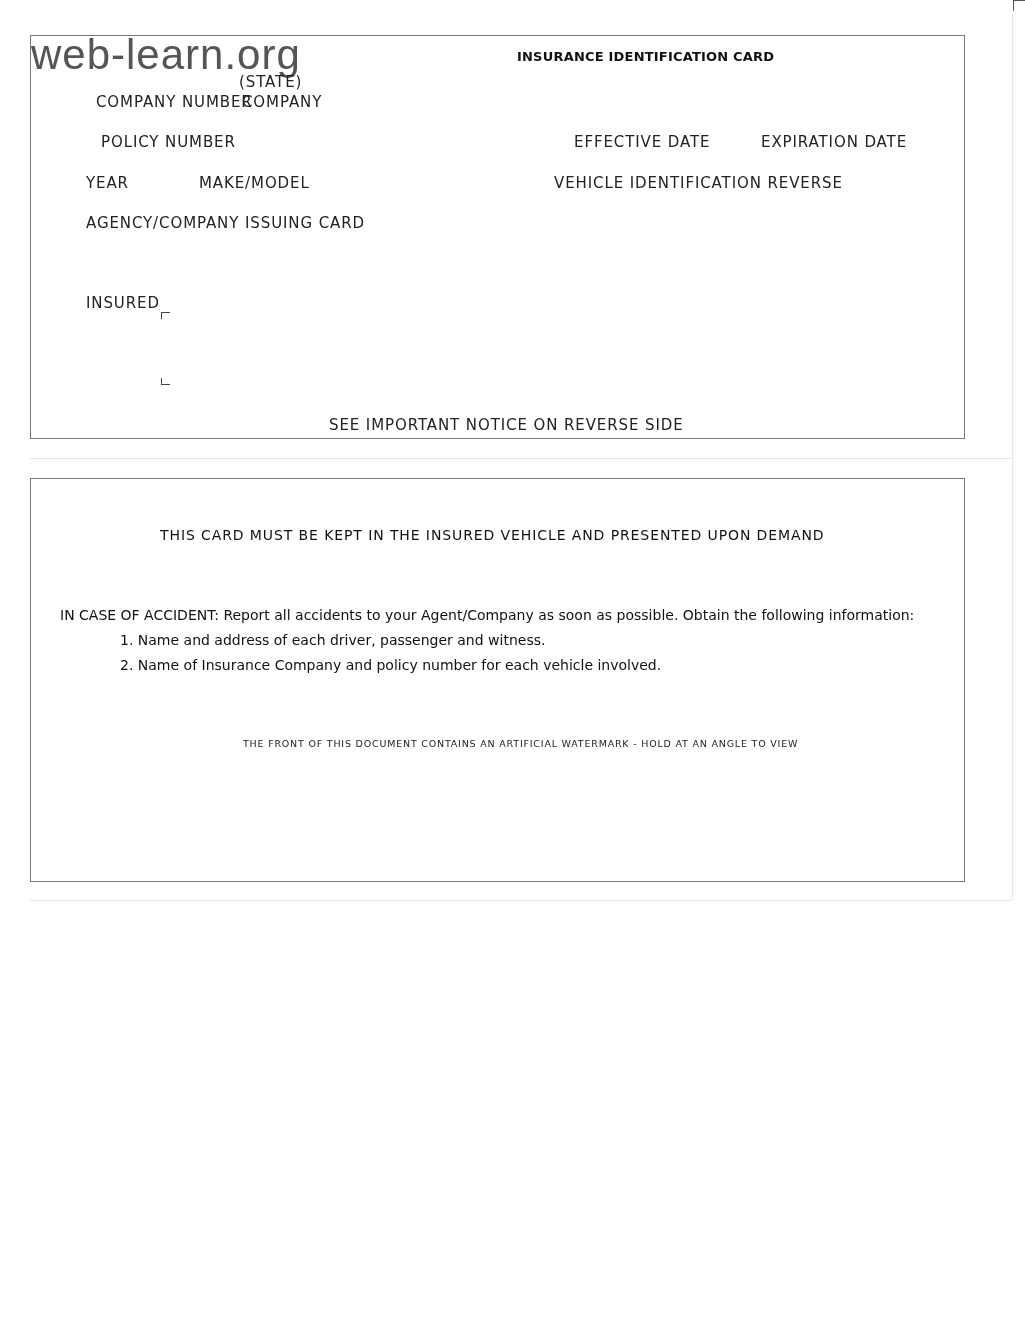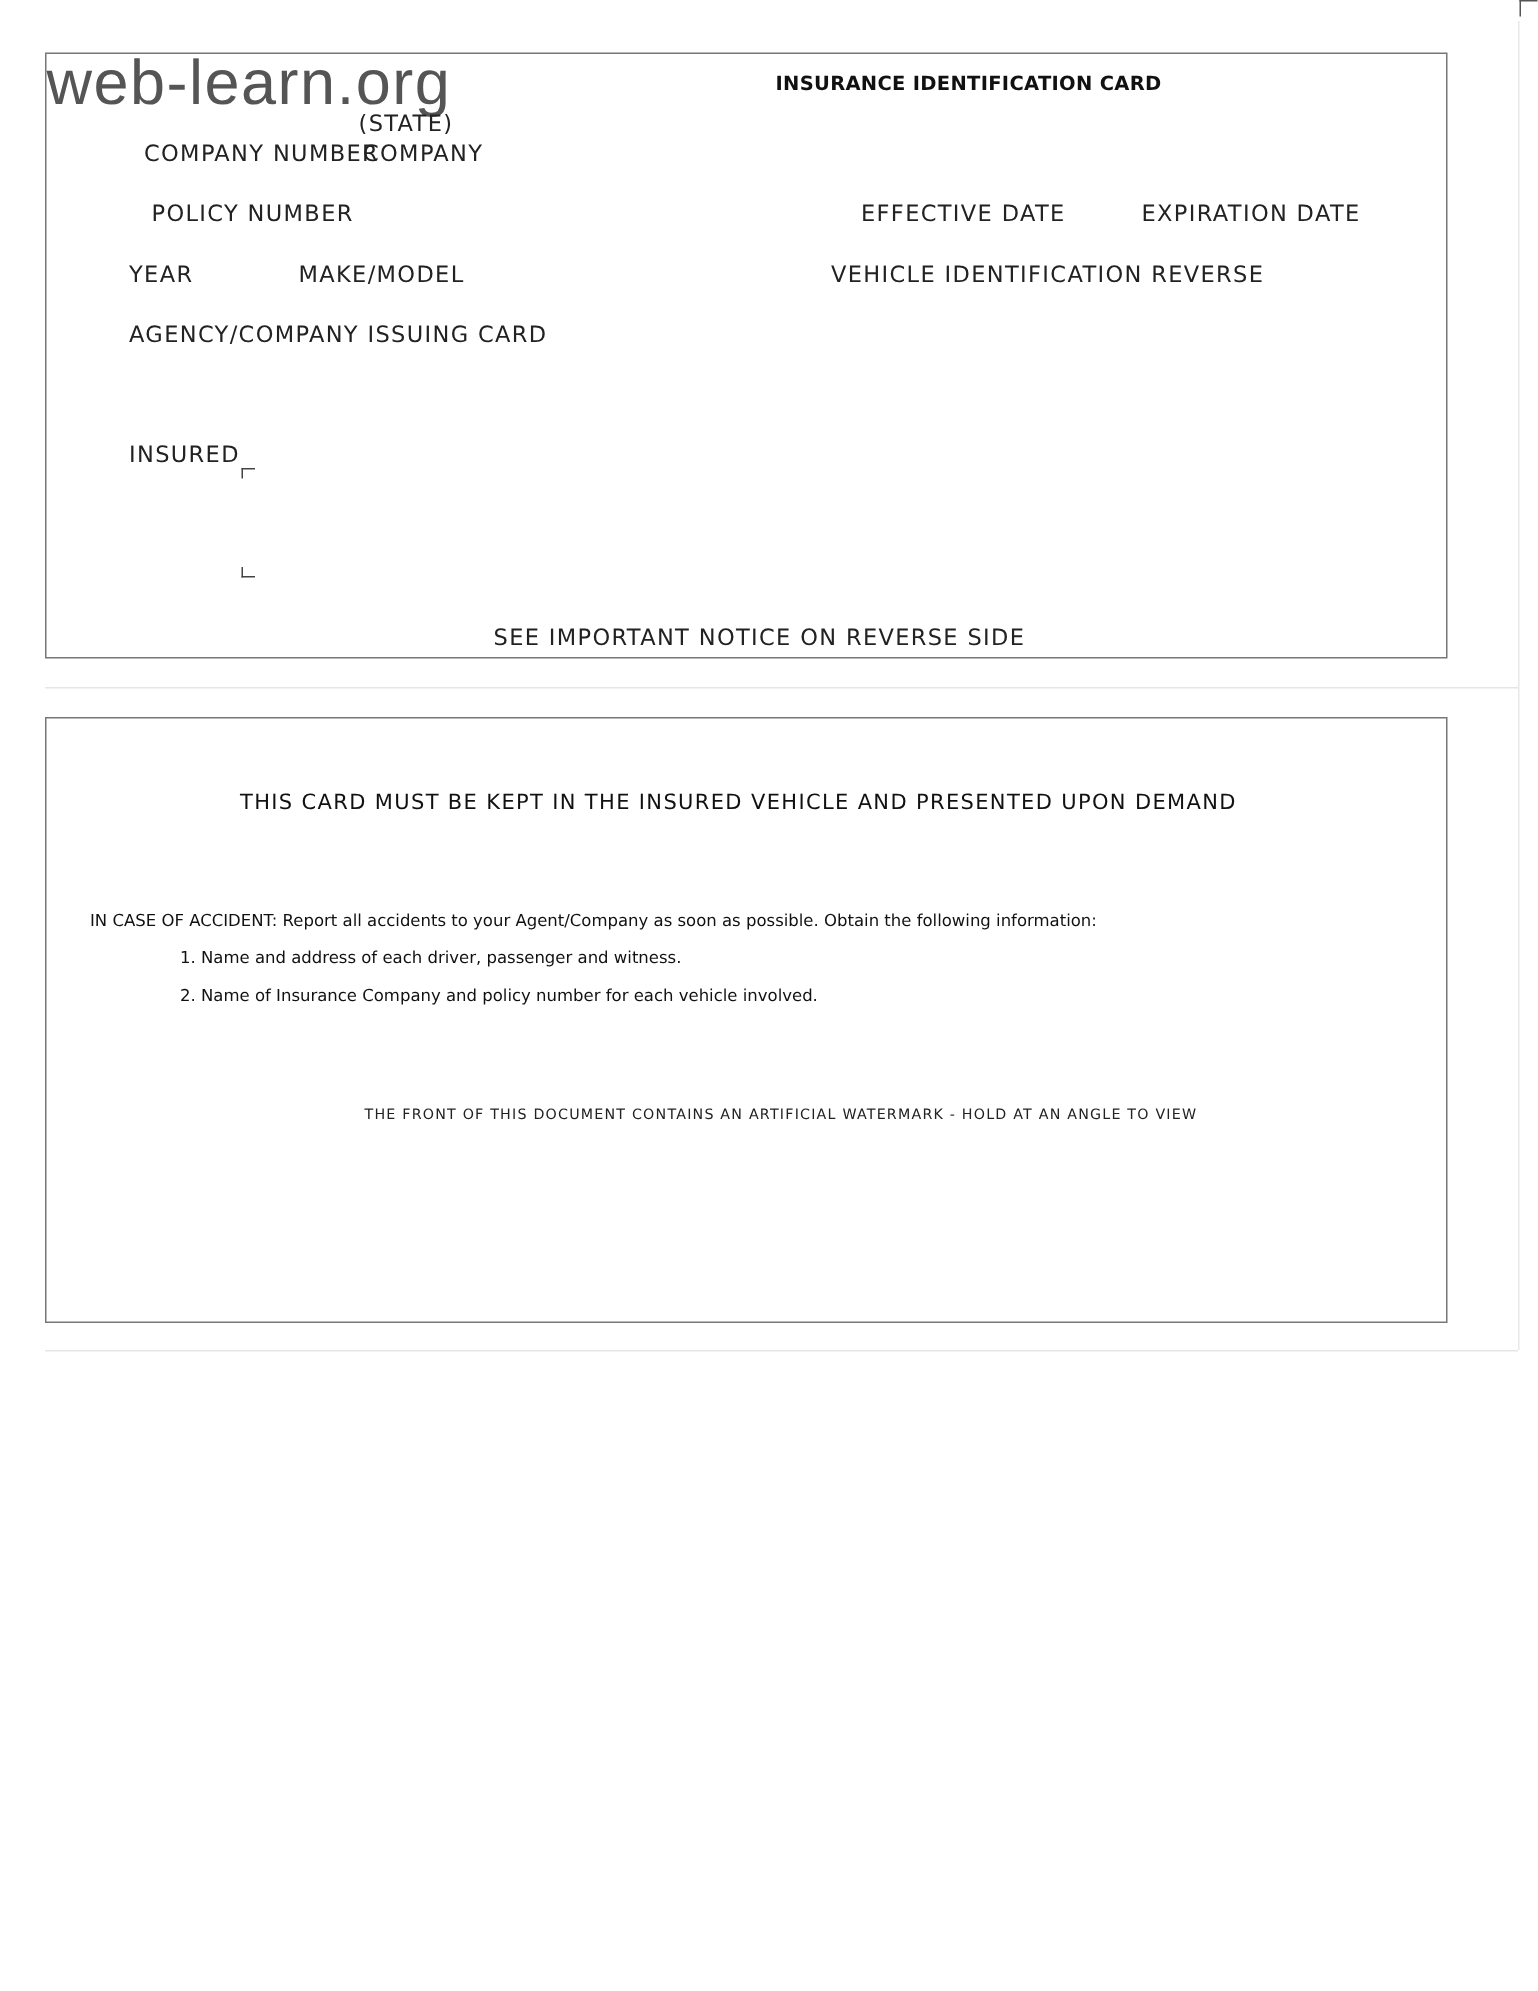--- a/index.html
+++ b/index.html
@@ -13,21 +13,21 @@
   .card { left: 30px; width: 935px; border: 1px solid #777; box-sizing: border-box; }
   .card-front { top: 35px; height: 404px; }
   .card-back { top: 478px; height: 404px; }
   .logo { font-family: Liberation Sans, sans-serif;
           font-size: 42px; color: #555; letter-spacing: 1px; white-space: nowrap; line-height: 1; }
   .title { font-weight: bold; font-size: 13px; letter-spacing: 0.2px; white-space: nowrap; }
   .lbl { font-size: 15px; letter-spacing: 0.9px; white-space: nowrap; color: #222; }
   .bracket-top { width: 8px; height: 6px; border-left: 1px solid #444; border-top: 1px solid #444; }
   .bracket-bot { width: 8px; height: 6px; border-left: 1px solid #444; border-bottom: 1px solid #444; }
   .back-head { font-size: 14px; letter-spacing: 0.9px; white-space: nowrap; color: #111; }
-  .back-text { font-size: 11px; white-space: nowrap; color: #111; }
+  .back-text { font-size: 14px; white-space: nowrap; color: #111; }
   .small-notice { font-size: 9.5px; letter-spacing: 0.8px; white-space: nowrap; color: #222; }
 </style>
 </head>
 <body>
 
 <div class="abs corner-tr"></div>
 <div class="abs page-edge-right"></div>
 
 <div class="abs card card-front"></div>
 

